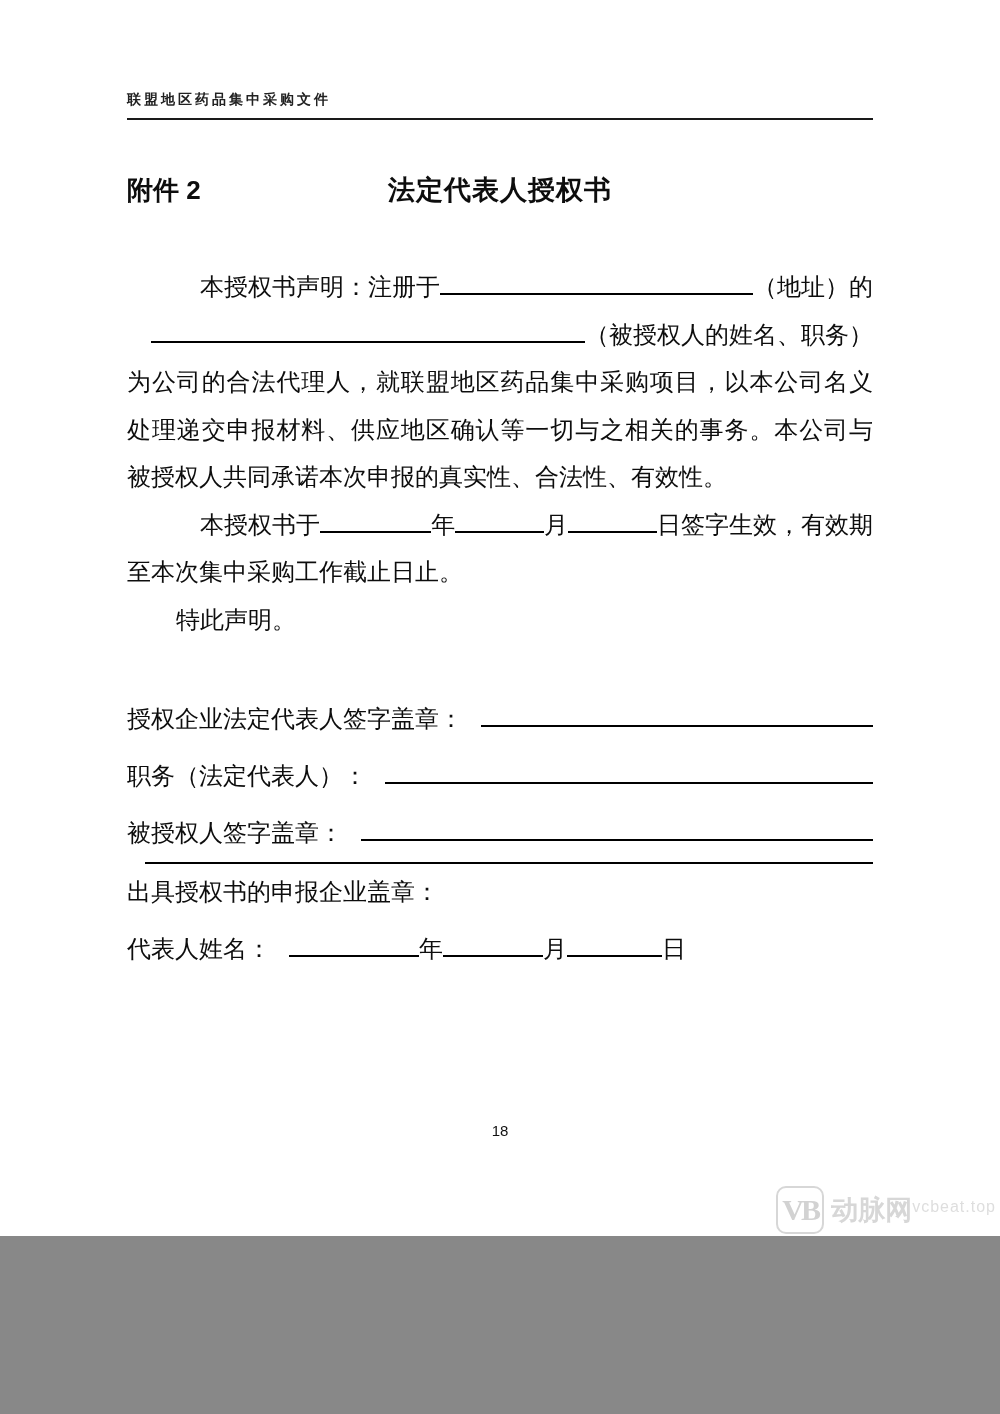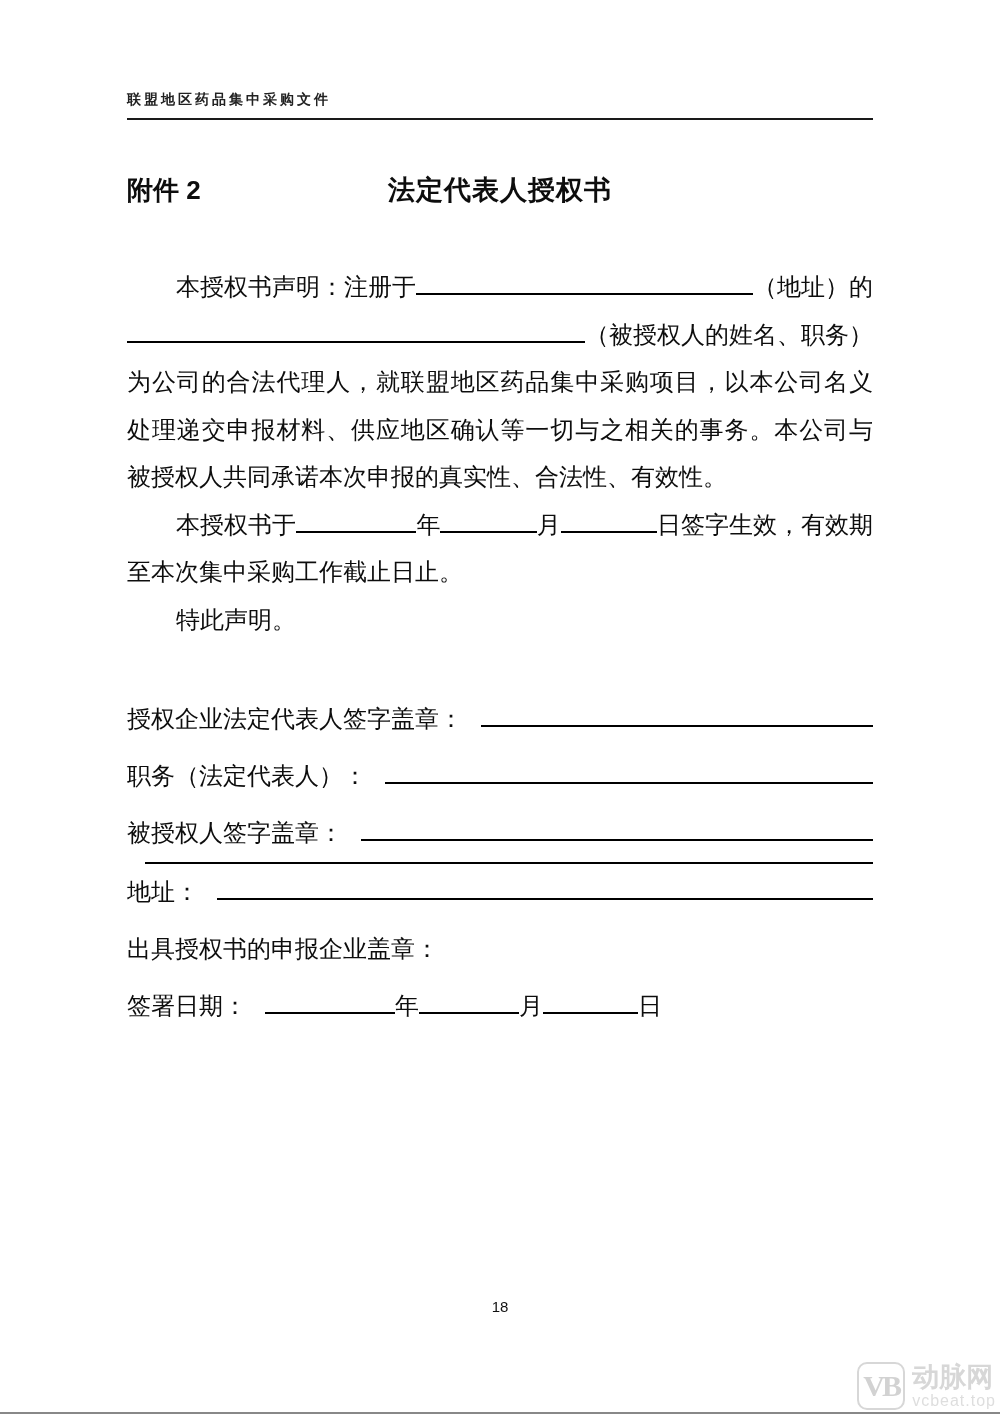--- a/index.html
+++ b/index.html
@@ -1,20 +1,20 @@
 <!DOCTYPE html>
 <html><head>
 <meta charset="utf-8">
 <style>
   * { margin: 0; padding: 0; box-sizing: border-box; }
   html, body { background: #888; }
   .page {
     position: relative;
     width: 1000px;
-    height: 1412px;
+    height: 1236px;
     margin: 0 auto;
     background: #ffffff;
     color: #0d0d0d;
     padding: 0 127px;
     overflow: hidden;
     font-family: "Liberation Serif", serif;
   }
   
   .doc-header {
     padding-top: 90px;
@@ -49,20 +49,21 @@
     font-size: 27px;
     letter-spacing: 1px;
   }
   
   .body-text { margin-top: 54px; font-size: 24px; }
   .bline {
     display: flex;
     align-items: baseline;
     line-height: 47.5px;
     white-space: nowrap;
+    margin-left: 24px;
   }
   .jline {
     line-height: 47.5px;
     text-align: justify;
     text-align-last: justify;
   }
   .pline { line-height: 47.5px; }
   .indent2 { padding-left: 49px; }
   .blank {
     border-bottom: 2px solid #000;
@@ -113,21 +114,21 @@
     border-radius: 10px;
     display: flex;
     align-items: center;
     justify-content: center;
     font-family: "Liberation Serif", serif;
     font-weight: 700;
     font-size: 30px;
     letter-spacing: -3px;
     color: #d2d2d2;
   }
-  .wm-col { display: flex; flex-direction: column; line-height: 1; }
+  .wm-col { display: flex; flex-direction: row; line-height: 1; }
   .wm-name {
     font-family: "Liberation Sans", sans-serif;
     font-weight: 700;
     font-size: 27px;
     color: #d7d7d7;
   }
   .wm-site {
     font-family: "Liberation Sans", sans-serif;
     font-size: 16px;
     letter-spacing: 1px;
@@ -200,32 +201,27 @@
       <span class="gap"></span>
       <span class="blank grow1"></span>
     </div>
 
     <div class="sig-row">
       <span class="gap"></span>
       <span class="blank grow1"></span>
     </div>
 
 
-    <div class="sig-row">
-      <span class="label">地址：</span>
-      <span class="gap"></span>
-      <span class="blank grow1"></span>
-    </div>
 
     <div class="sig-row">
       <span class="label">出具授权书的申报企业盖章：</span>
     </div>
 
     <div class="sig-row">
-      <span class="label">签署日期：</span>
+      <span class="label">代表人姓名：</span>
       <span class="gap"></span>
       <span class="blank w130"></span>
       <span>年</span>
       <span class="blank w100"></span>
       <span>月</span>
       <span class="blank w95"></span>
       <span>日</span>
     </div>
   </div>
 

